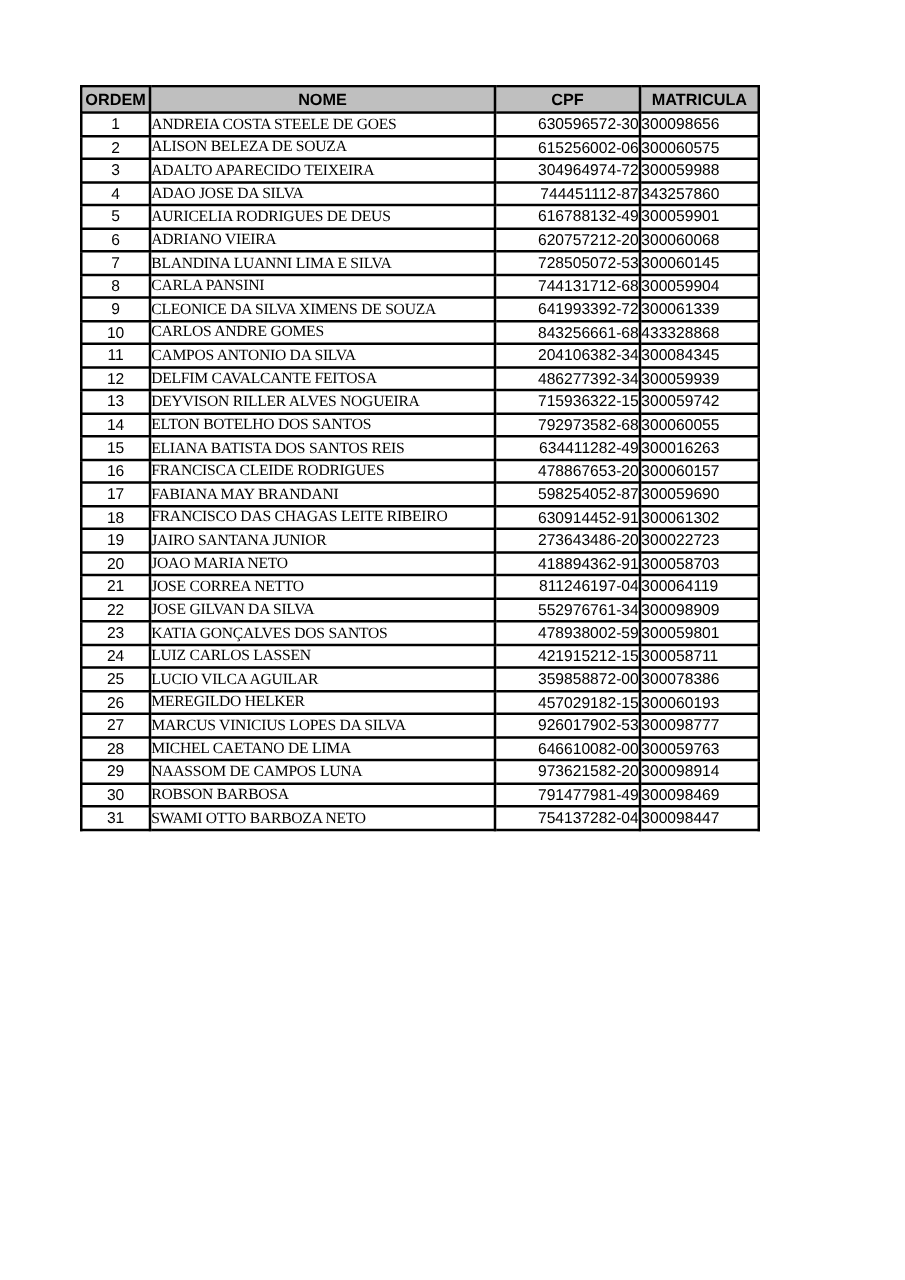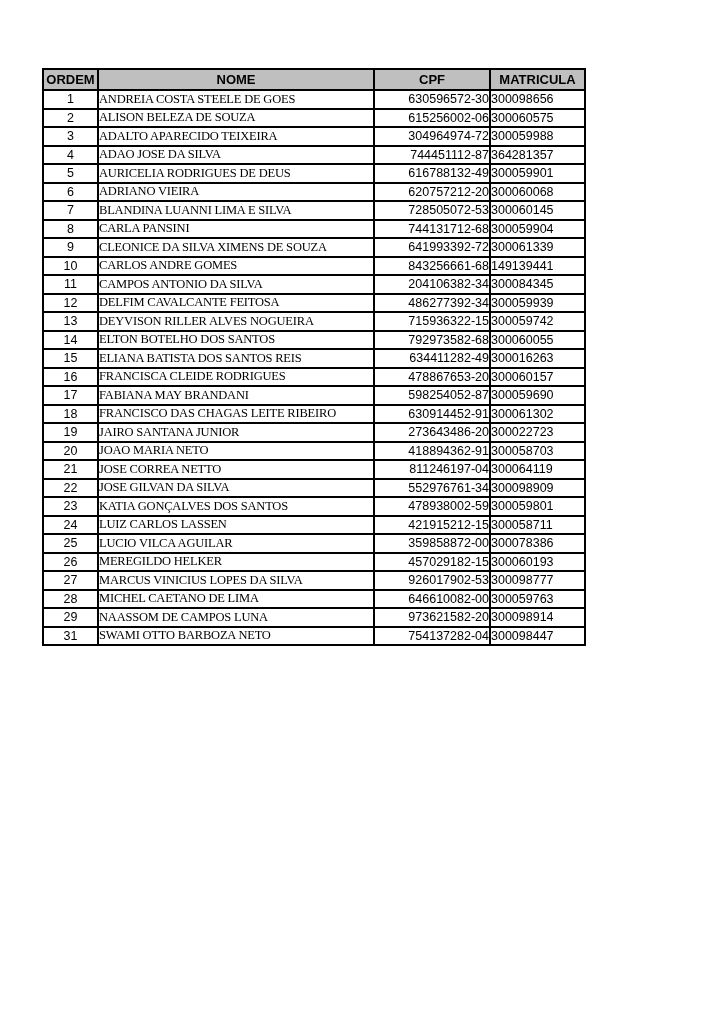--- a/index.html
+++ b/index.html
@@ -11,21 +11,21 @@
     position: relative;
     width: 724px;
     height: 1024px;
     background: #ffffff;
     font-family: "Liberation Sans", sans-serif;
     color: #000000;
     overflow: hidden;
   }
   table.roster {
     position: absolute;
-    left: 42px;
+    left: 64px;
     top: 68px;
     border-collapse: collapse;
     table-layout: fixed;
     width: 542px;
   }
   table.roster th,
   table.roster td {
     border: 2px solid #000000;
     padding: 0;
     overflow: hidden;
@@ -89,21 +89,21 @@
         <tr>
           <td class="c0">3</td>
           <td class="c1">ADALTO APARECIDO TEIXEIRA</td>
           <td class="c2">304964974-72</td>
           <td class="c3">300059988</td>
         </tr>
         <tr>
           <td class="c0">4</td>
           <td class="c1">ADAO JOSE DA SILVA</td>
           <td class="c2">744451112-87</td>
-          <td class="c3">364281357</td>
+          <td class="c3">343257860</td>
         </tr>
         <tr>
           <td class="c0">5</td>
           <td class="c1">AURICELIA RODRIGUES DE DEUS</td>
           <td class="c2">616788132-49</td>
           <td class="c3">300059901</td>
         </tr>
         <tr>
           <td class="c0">6</td>
           <td class="c1">ADRIANO VIEIRA</td>
@@ -125,21 +125,21 @@
         <tr>
           <td class="c0">9</td>
           <td class="c1">CLEONICE DA SILVA XIMENS DE SOUZA</td>
           <td class="c2">641993392-72</td>
           <td class="c3">300061339</td>
         </tr>
         <tr>
           <td class="c0">10</td>
           <td class="c1">CARLOS ANDRE GOMES</td>
           <td class="c2">843256661-68</td>
-          <td class="c3">149139441</td>
+          <td class="c3">433328868</td>
         </tr>
         <tr>
           <td class="c0">11</td>
           <td class="c1">CAMPOS ANTONIO DA SILVA</td>
           <td class="c2">204106382-34</td>
           <td class="c3">300084345</td>
         </tr>
         <tr>
           <td class="c0">12</td>
           <td class="c1">DELFIM CAVALCANTE FEITOSA</td>
@@ -240,20 +240,26 @@
           <td class="c0">28</td>
           <td class="c1">MICHEL CAETANO DE LIMA</td>
           <td class="c2">646610082-00</td>
           <td class="c3">300059763</td>
         </tr>
         <tr>
           <td class="c0">29</td>
           <td class="c1">NAASSOM DE CAMPOS LUNA</td>
           <td class="c2">973621582-20</td>
           <td class="c3">300098914</td>
+        </tr>
+        <tr>
+          <td class="c0">30</td>
+          <td class="c1">ROBSON BARBOSA</td>
+          <td class="c2">791477981-49</td>
+          <td class="c3">300098469</td>
         </tr>
         <tr>
           <td class="c0">31</td>
           <td class="c1">SWAMI OTTO BARBOZA NETO</td>
           <td class="c2">754137282-04</td>
           <td class="c3">300098447</td>
         </tr>
       </tbody>
   </table>
 </div>

